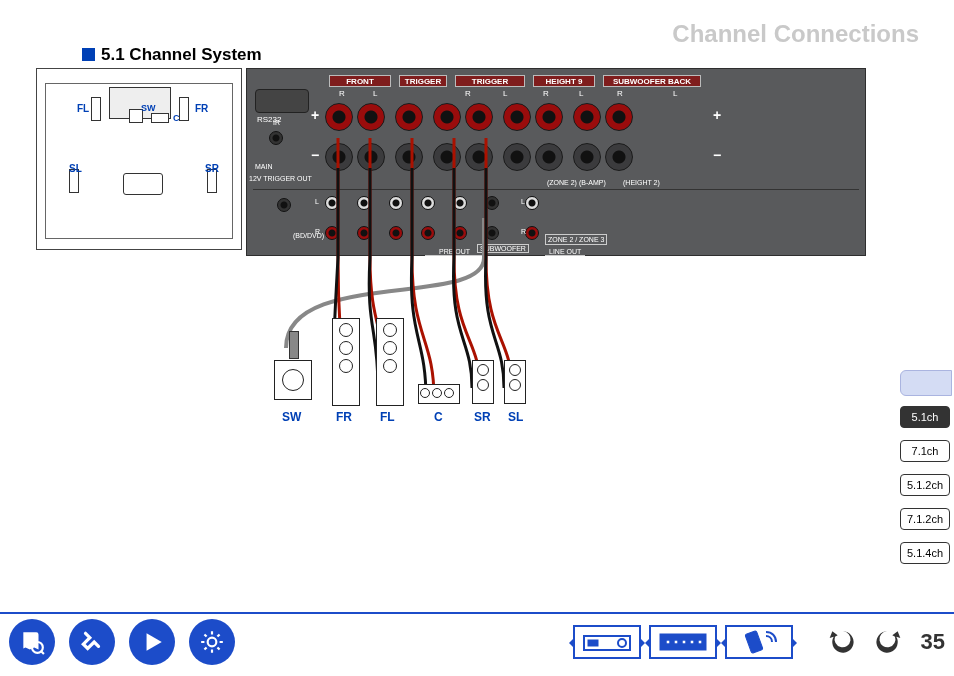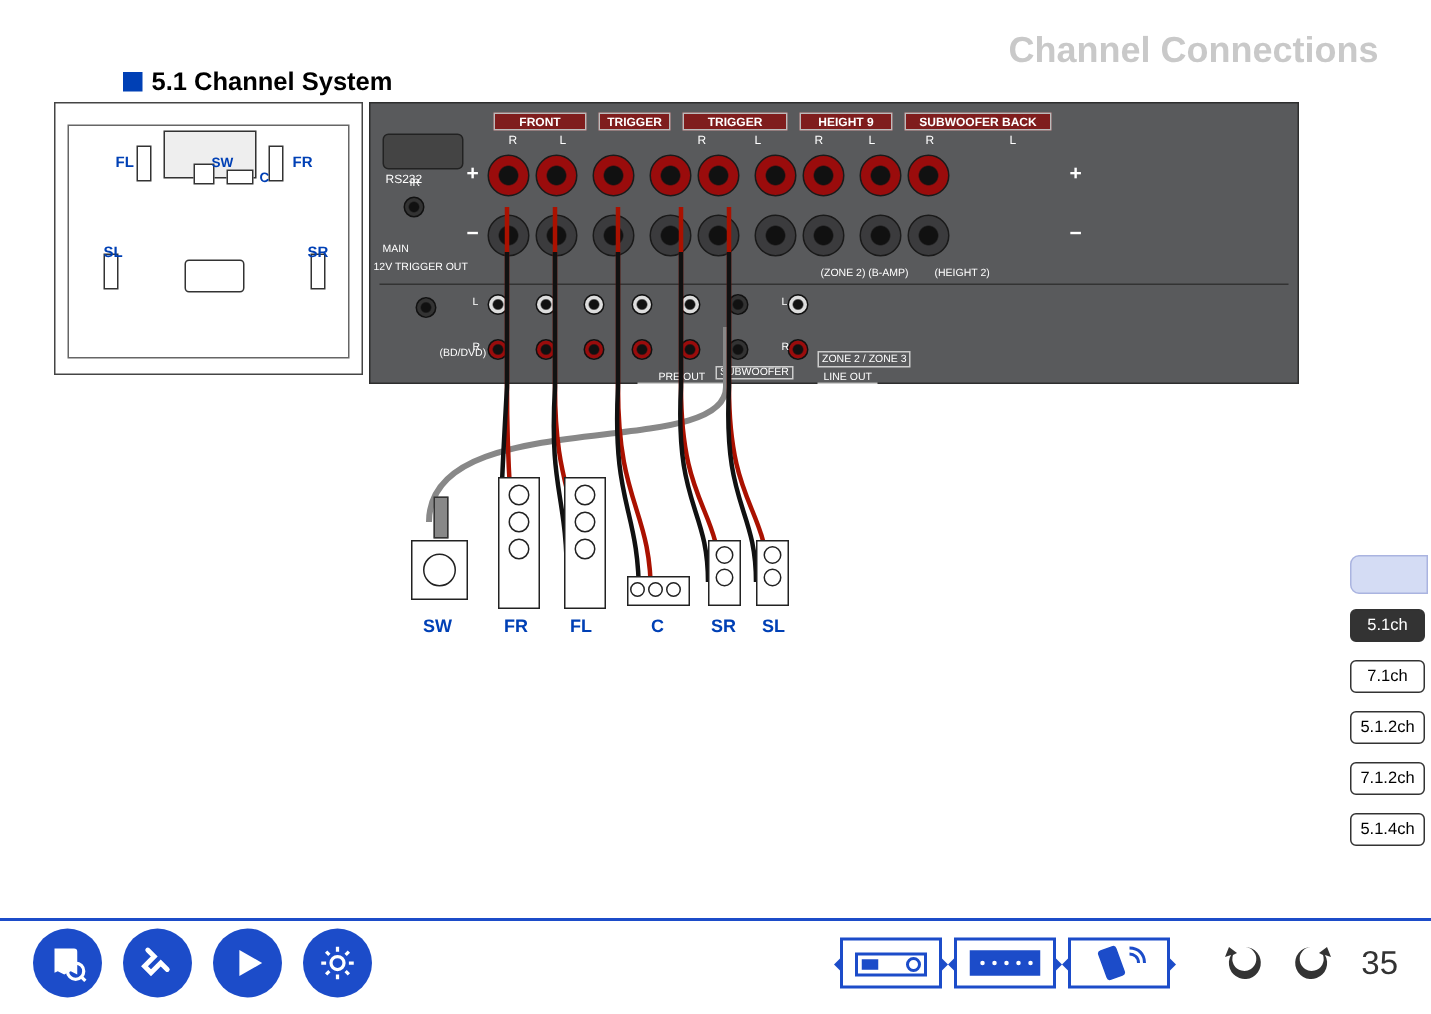--- a/index.html
+++ b/index.html
@@ -251,21 +251,22 @@
 
   
   .bottom-bar {
     position: absolute;
     bottom: 6px;
     left: 0; right: 0;
     height: 58px;
     border-top: 2px solid #1c4cc9;
     display: flex;
     align-items: center;
-    padding: 0 22px;
+    padding: 0 9px;
+    font-weight: bold;
   }
   .circ-btn {
     width: 46px;
     height: 46px;
     border-radius: 50%;
     background: #1c4cc9;
     margin-right: 14px;
     display:flex; align-items:center; justify-content:center;
     cursor:pointer;
   }

